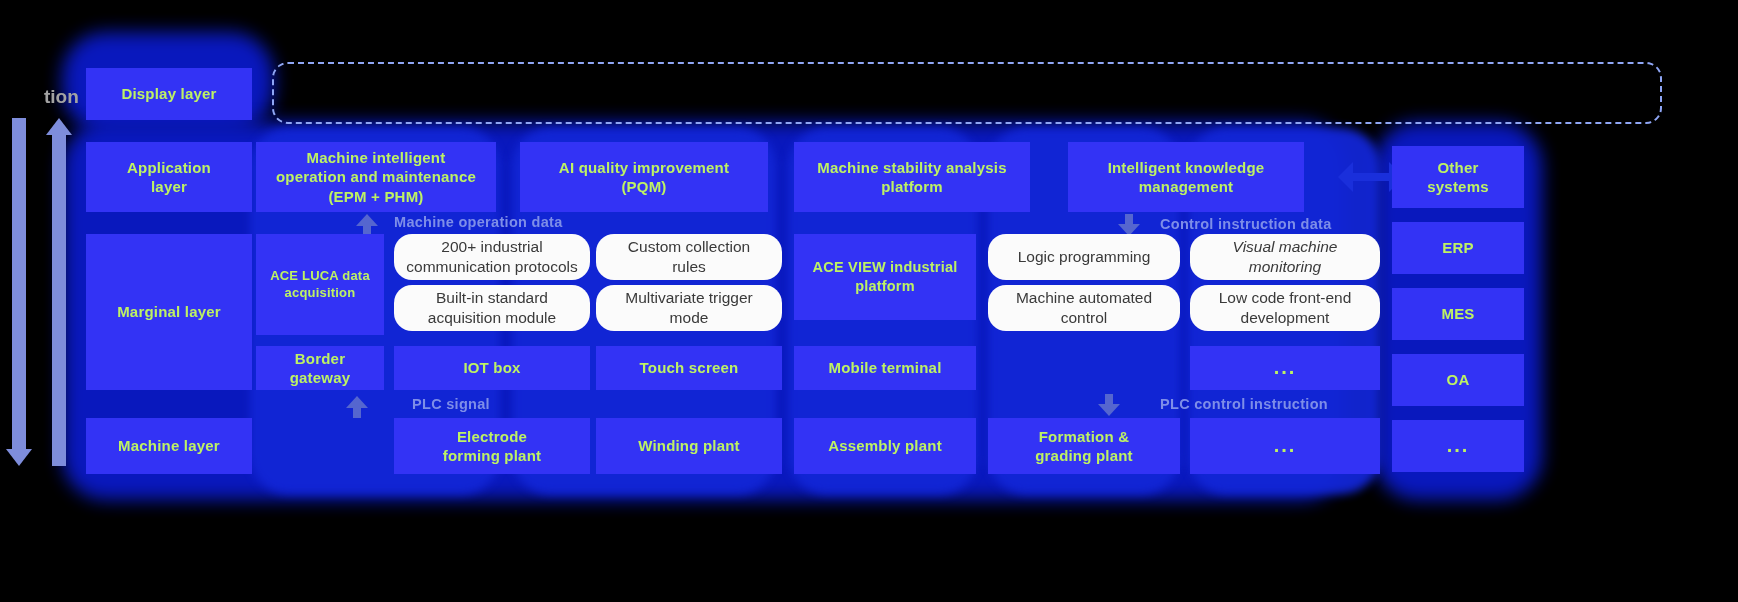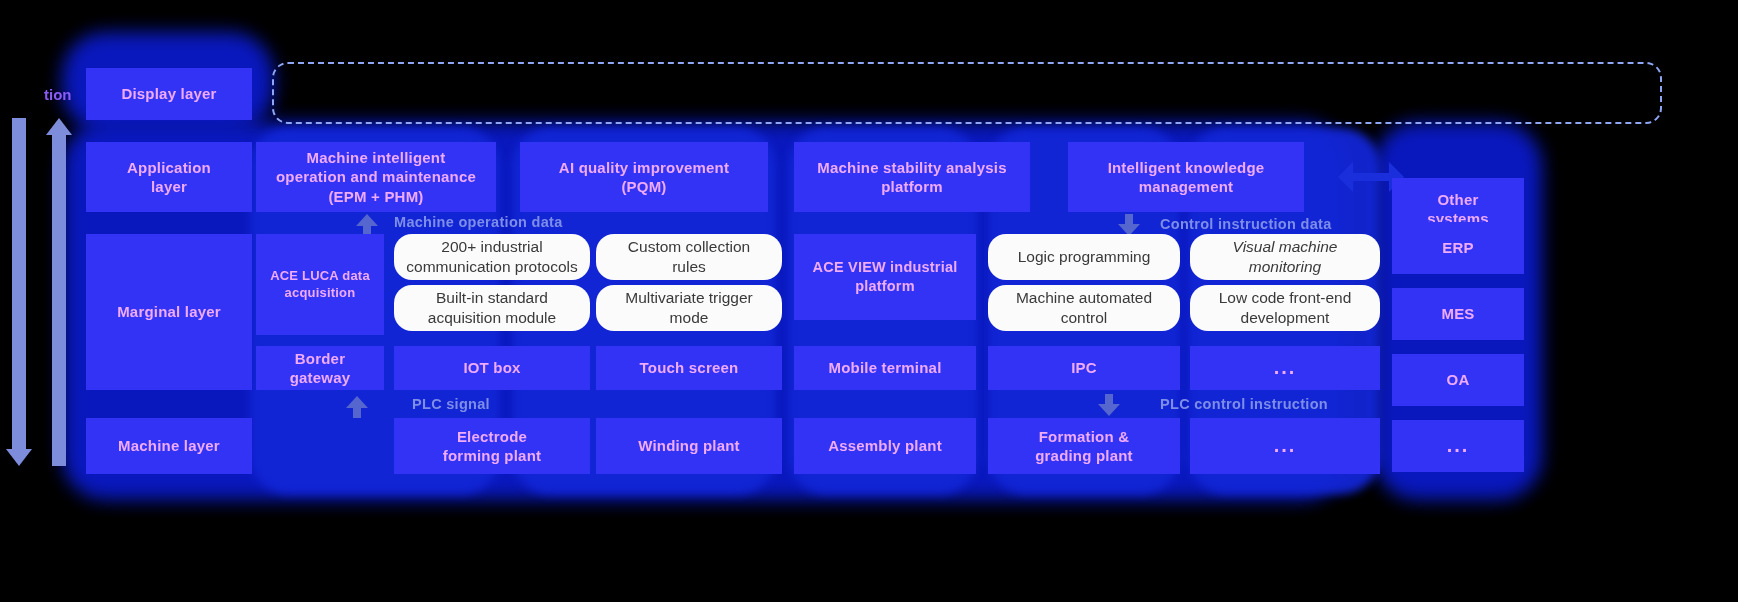--- a/index.html
+++ b/index.html
@@ -70,21 +70,21 @@
     position: absolute;
     display: flex;
     align-items: center;
     justify-content: center;
     text-align: center;
     line-height: 1.28;
     padding: 4px 8px;
   }
   .box.solid {
     background: #3333f5;
-    color: #f0abfc;
+    color: #bef264;
     font-weight: bold;
     font-size: 15px;
     letter-spacing: .2px;
   }
   .box.white {
     background: #fbfbfb;
     color: #3a3a3a;
     font-weight: normal;
     font-size: 15.5px;
     border-radius: 18px;
@@ -121,23 +121,23 @@
   .dblArrow .hl, .dblArrow .hr {
     position: absolute; top: 0; width: 0; height: 0;
     border-top: 15px solid transparent; border-bottom: 15px solid transparent;
   }
   .dblArrow .hl { left: 0; border-right: 15px solid #1a2fdb; }
   .dblArrow .hr { right: 0; border-left: 15px solid #1a2fdb; }
 
   
   .edgeText {
     position: absolute;
-    color: #8b5cf6;
-    font-weight: bold;
-    font-size: 15px;
+    color: #a3a3a3;
+    font-weight: bold;
+    font-size: 19px;
     white-space: nowrap;
   }
 </style>
 </head>
 <body>
 
 <div id="stage">
 
   <div class="glow" style="left:62px; top:32px; width:212px; height:100px;"></div>
   <div class="glow" style="left:62px; top:122px; width:1284px; height:378px;"></div>
@@ -216,21 +216,20 @@
 monitoring</div>
   <div class="box white" style="left:988px; top:285px; width:192px; height:46px; white-space:pre-line;">Machine automated
 control</div>
   <div class="box white" style="left:1190px; top:285px; width:190px; height:46px; white-space:pre-line;">Low code front-end
 development</div>
 
   <div class="box solid" style="left:256px; top:346px; width:128px; height:44px;">Border gateway</div>
   <div class="box solid" style="left:394px; top:346px; width:196px; height:44px;">IOT box</div>
   <div class="box solid" style="left:596px; top:346px; width:186px; height:44px;">Touch screen</div>
   <div class="box solid" style="left:794px; top:346px; width:182px; height:44px;">Mobile terminal</div>
-  <div class="box solid" style="left:988px; top:346px; width:192px; height:44px;">IPC</div>
   <div class="box solid dots" style="left:1190px; top:346px; width:190px; height:44px;">...</div>
 
   <div class="flowLabel" style="left:412px; top:396px;">PLC signal</div>
   <div class="flowArrow up" style="left:346px; top:396px; height:22px;">
     <div class="h"></div>
     <div class="s"></div>
   </div>
 
   <div class="flowLabel" style="left:1160px; top:396px;">PLC control instruction</div>
   <div class="flowArrow down" style="left:1098px; top:394px; height:22px;">
@@ -241,20 +240,20 @@
   <div class="box solid" style="left:86px; top:418px; width:166px; height:56px;">Machine layer</div>
 
   <div class="box solid" style="left:394px; top:418px; width:196px; height:56px; white-space:pre-line;">Electrode
 forming plant</div>
   <div class="box solid" style="left:596px; top:418px; width:186px; height:56px; white-space:pre-line;">Winding plant</div>
   <div class="box solid" style="left:988px; top:418px; width:192px; height:56px; white-space:pre-line;">Formation &amp;
 grading plant</div>
   <div class="box solid" style="left:794px; top:418px; width:182px; height:56px; white-space:pre-line;">Assembly plant</div>
   <div class="box solid dots" style="left:1190px; top:418px; width:190px; height:56px;">...</div>
 
-  <div class="box solid" style="left:1392px; top:146px; width:132px; height:62px; white-space:pre-line;margin-top:32px;">Other
+  <div class="box solid" style="left:1392px; top:146px; width:132px; height:62px; white-space:pre-line;">Other
 systems</div>
   <div class="box solid" style="left:1392px; top:222px; width:132px; height:52px;">ERP</div>
   <div class="box solid" style="left:1392px; top:288px; width:132px; height:52px;">MES</div>
   <div class="box solid" style="left:1392px; top:354px; width:132px; height:52px;">OA</div>
   <div class="box solid dots" style="left:1392px; top:420px; width:132px; height:52px;">...</div>
 
 </div>
 
 </body></html>

